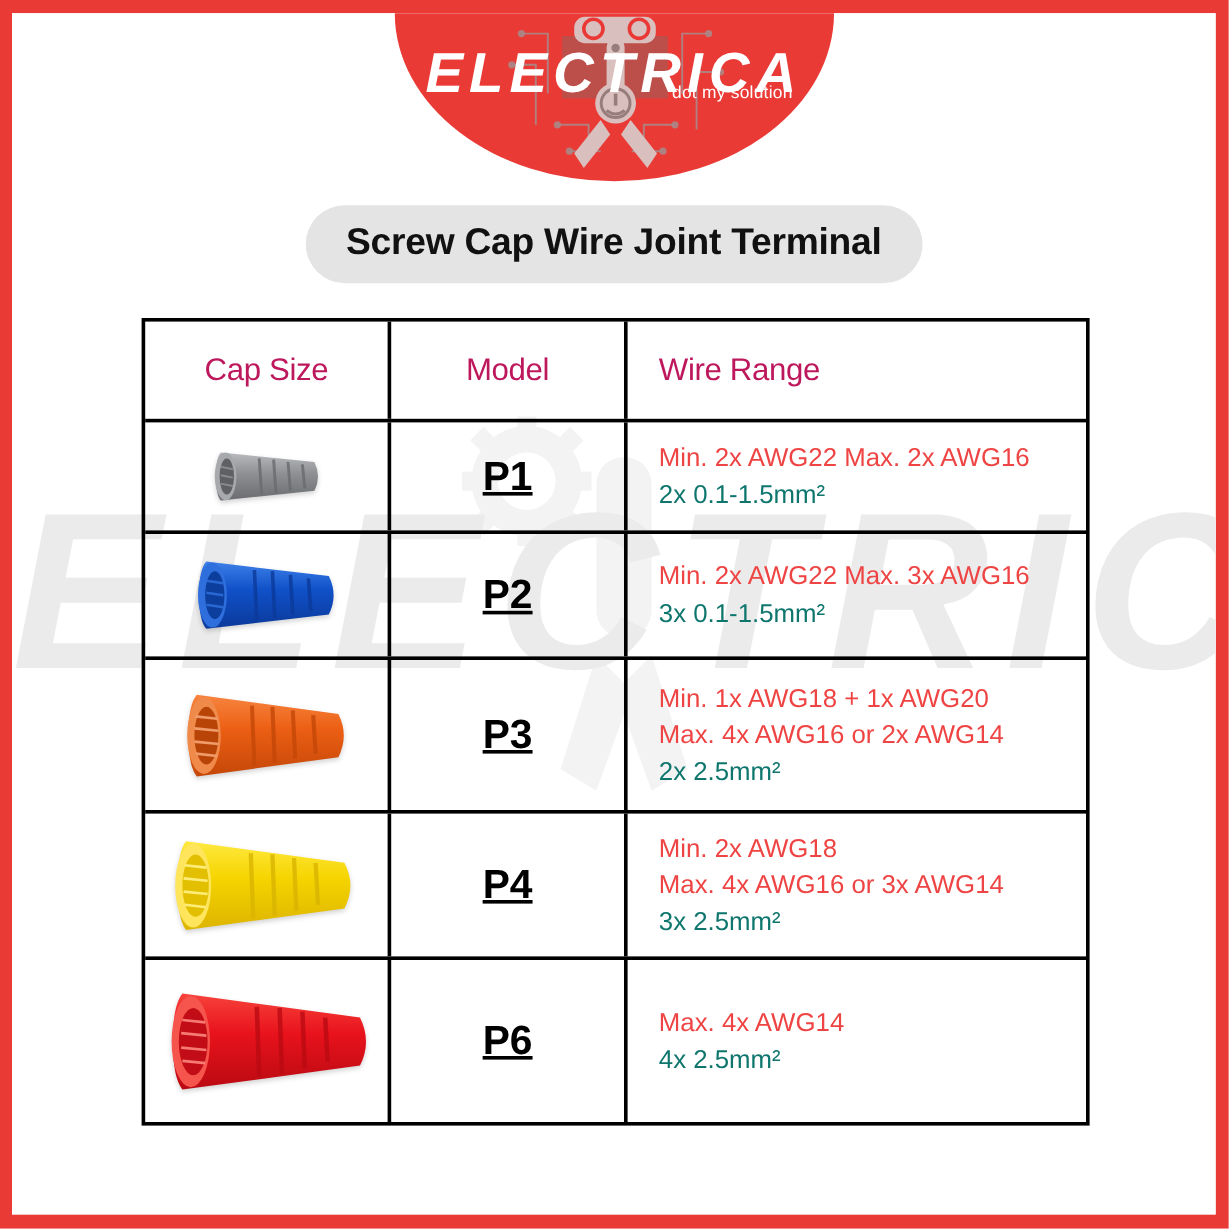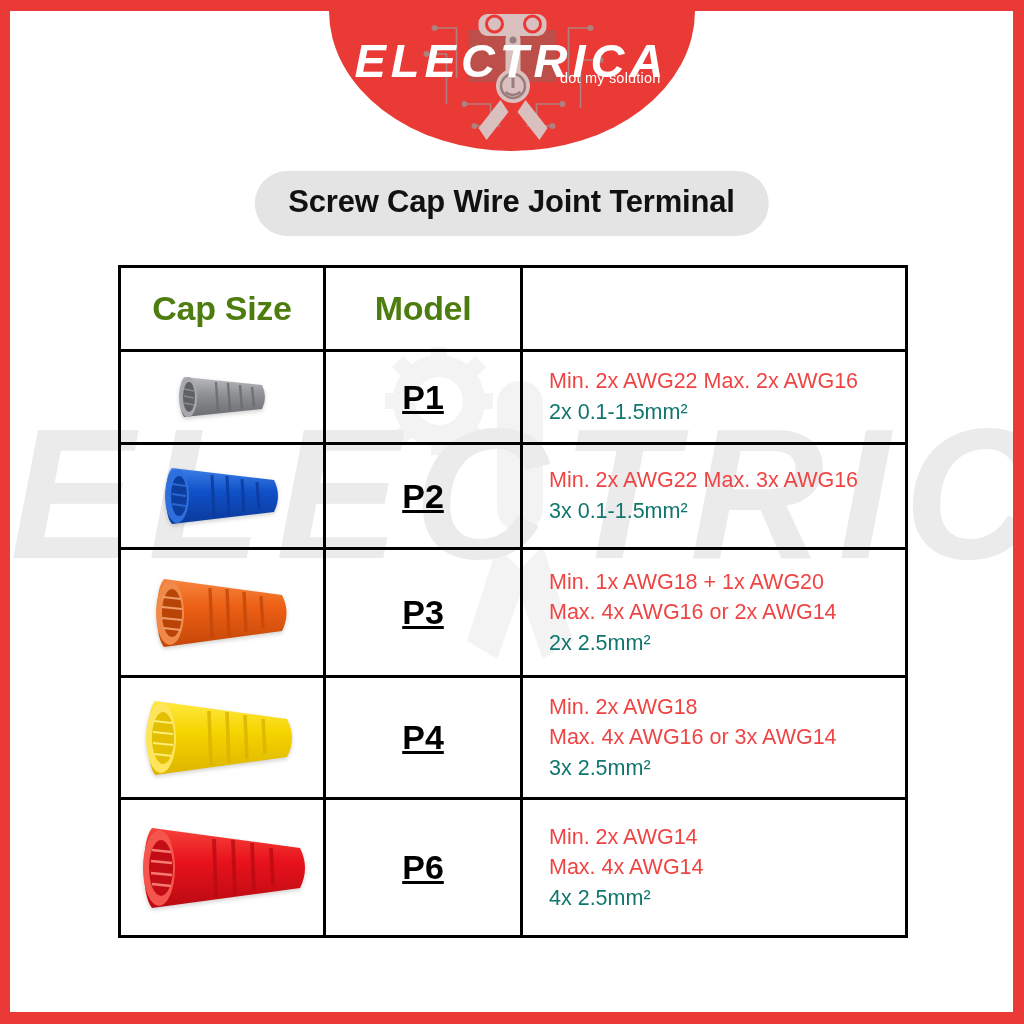--- a/index.html
+++ b/index.html
@@ -133,23 +133,23 @@
   }
   .row:last-child { border-bottom: none; }
   .c-cap   { width: 205px; border-right: 3px solid #000; position: relative; }
   .c-model { width: 197px; border-right: 3px solid #000; display: flex; align-items: center; justify-content: center; }
   .c-wire  { flex: 1; display: flex; flex-direction: column; justify-content: center; padding: 0 0 0 26px; }
 
   .row-head { height: 84px; }
   .row-head .c-cap, .row-head .c-model { display: flex; align-items: center; justify-content: center; }
   .row-head .c-wire { justify-content: center; }
   .hcell {
-    font-size: 34px;
-    font-weight: 700;
-    color: #4d7c0f;
+    font-size: 26px;
+    font-weight: 400;
+    color: #be185d;
     letter-spacing: -0.3px;
     white-space: nowrap;
   }
 
   .r1 { height: 93px; }
   .r2 { height: 105px; }
   .r3 { height: 128px; }
   .r4 { height: 122px; }
   .r5 { height: 135px; }
 
@@ -258,20 +258,23 @@
 
   <div class="table">
 
     <div class="row row-head">
       <div class="c-cap">
         <span class="hcell">Cap Size</span>
       </div>
       <div class="c-model">
         <span class="hcell">Model</span>
       </div>
+      <div class="c-wire">
+        <span class="hcell">Wire Range</span>
+      </div>
     </div>
 
     <div class="row r1">
       <div class="c-cap">
         <div class="cap-wrap p1 tbl-shadow">
           <svg viewBox="0 0 112 56">
             <defs>
               <linearGradient id="g1" x1="0" y1="0" x2="0" y2="1">
                 <stop offset="0%" stop-color="#b9bbbf"></stop>
                     <stop offset="45%" stop-color="#8d8f93"></stop>
@@ -445,21 +448,20 @@
                   <path d="M23 53 L44 55"></path>
                   <path d="M24 64 L43 66"></path>
             </g>
           </svg>
         </div>
       </div>
       <div class="c-model">
         <span class="model-txt">P6</span>
       </div>
       <div class="c-wire">
-        <div class="wline">Min. 2x AWG14</div>
         <div class="wline">Max. 4x AWG14</div>
         <div class="wline red">4x 2.5mm²</div>
       </div>
     </div>
 
   </div>
  </div>
 </div>
 
 </body></html>

